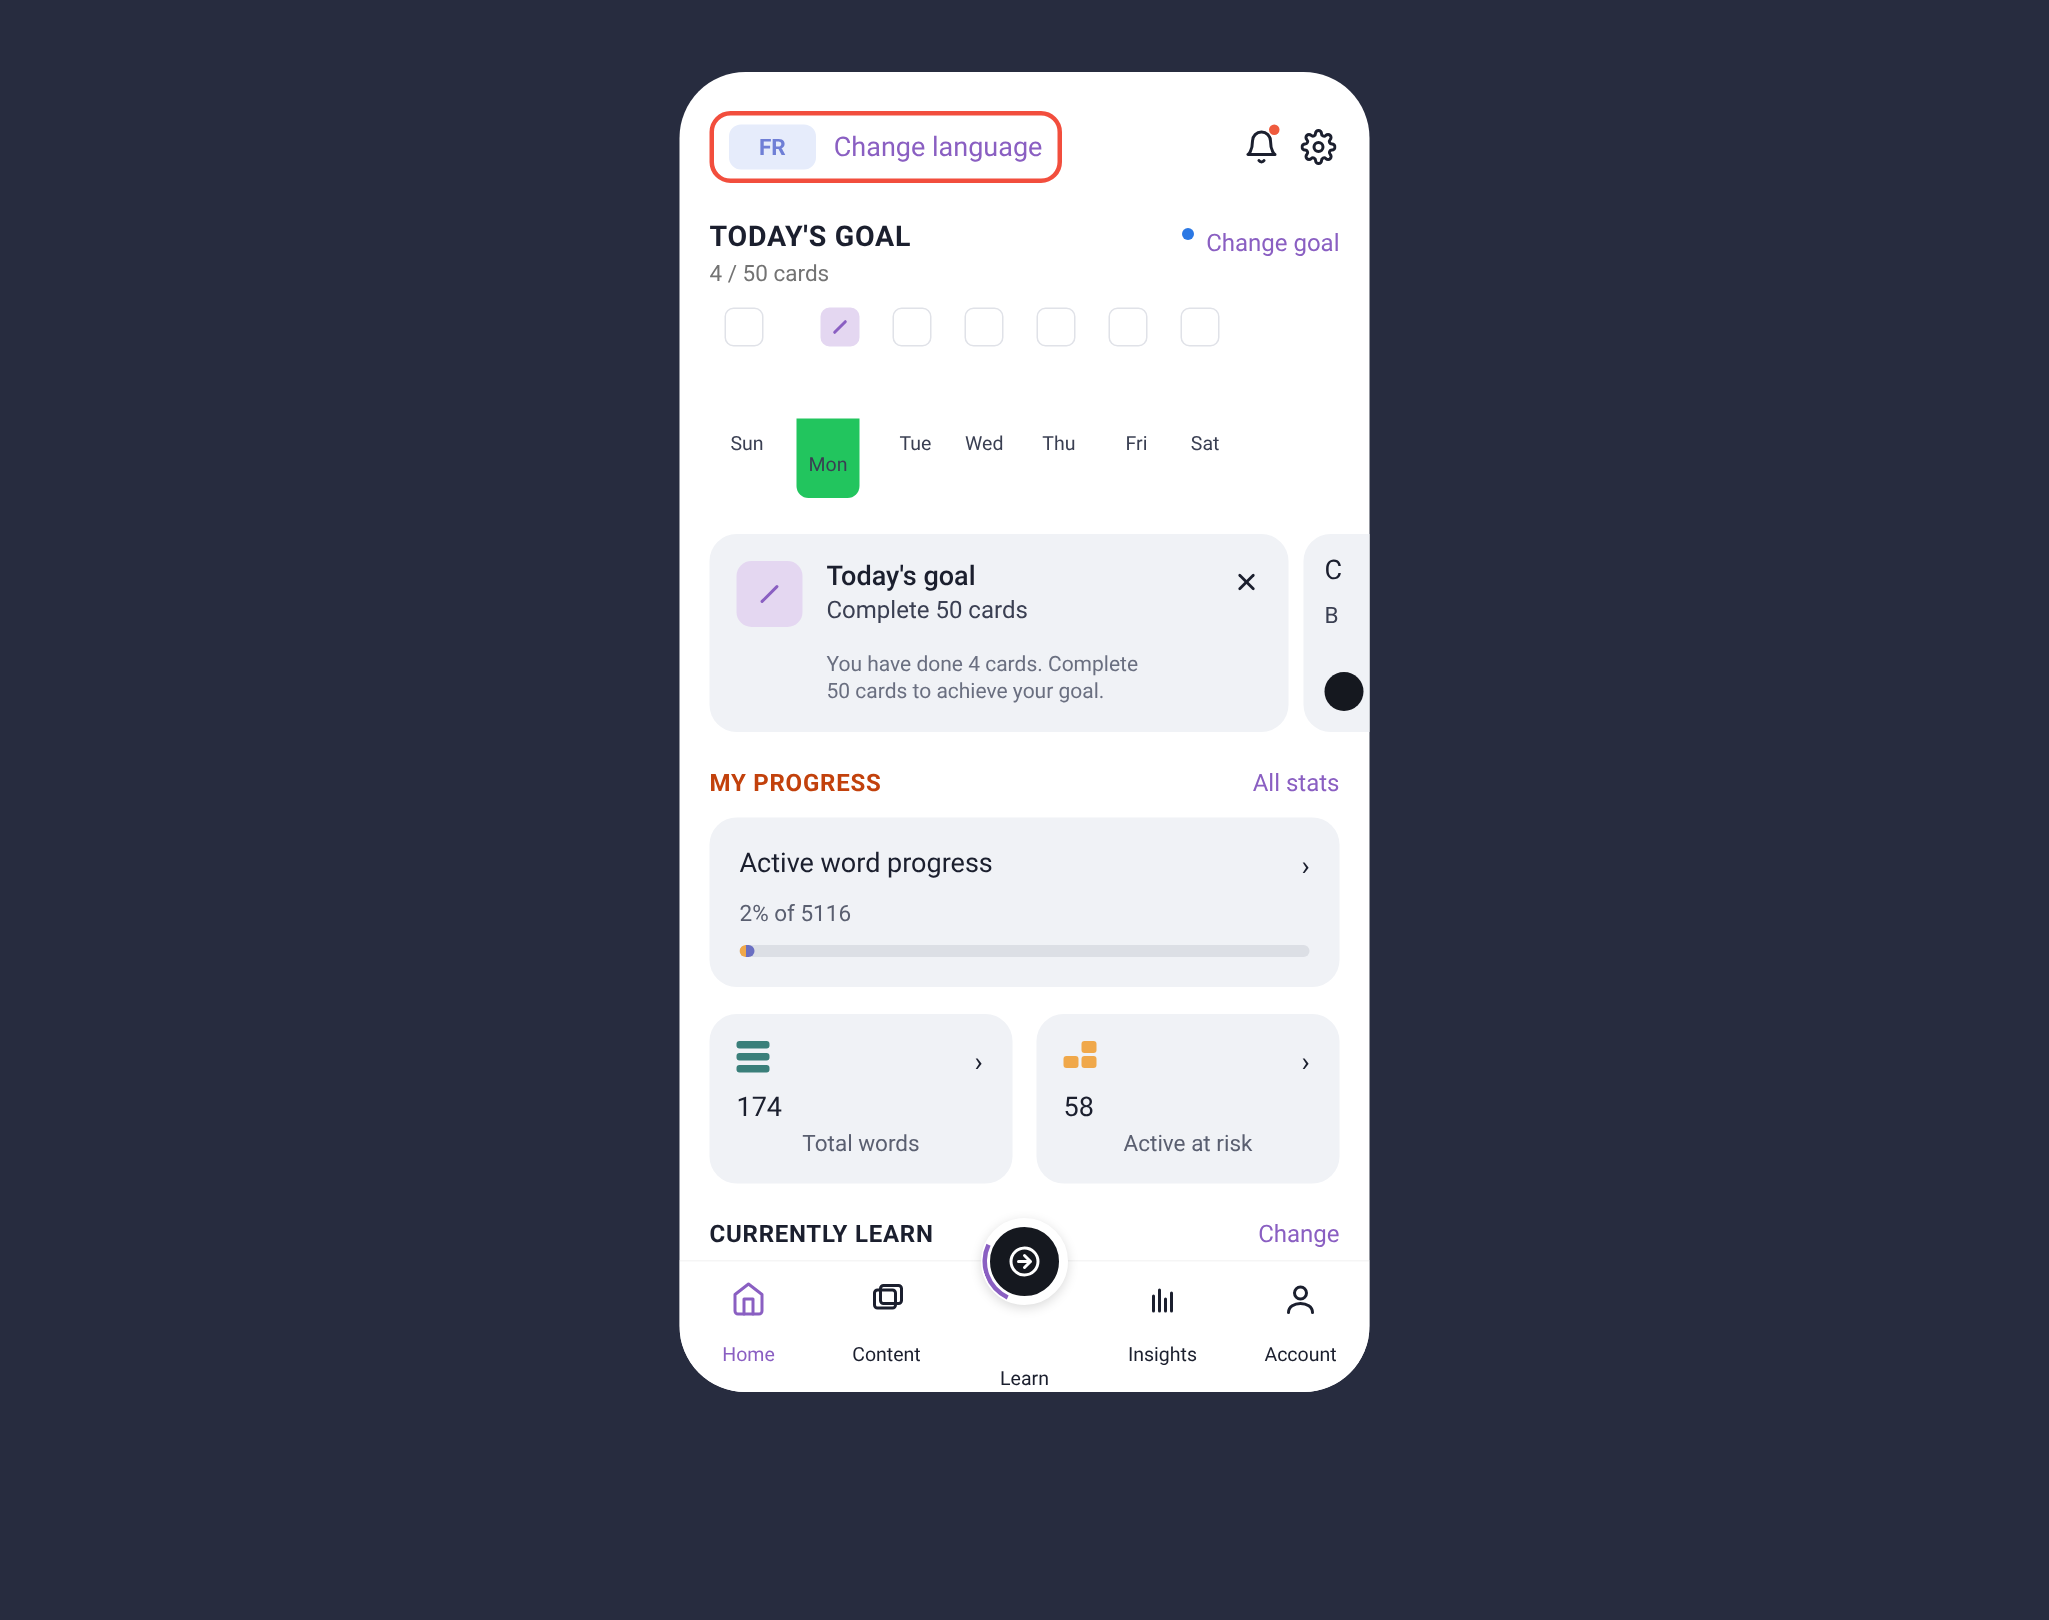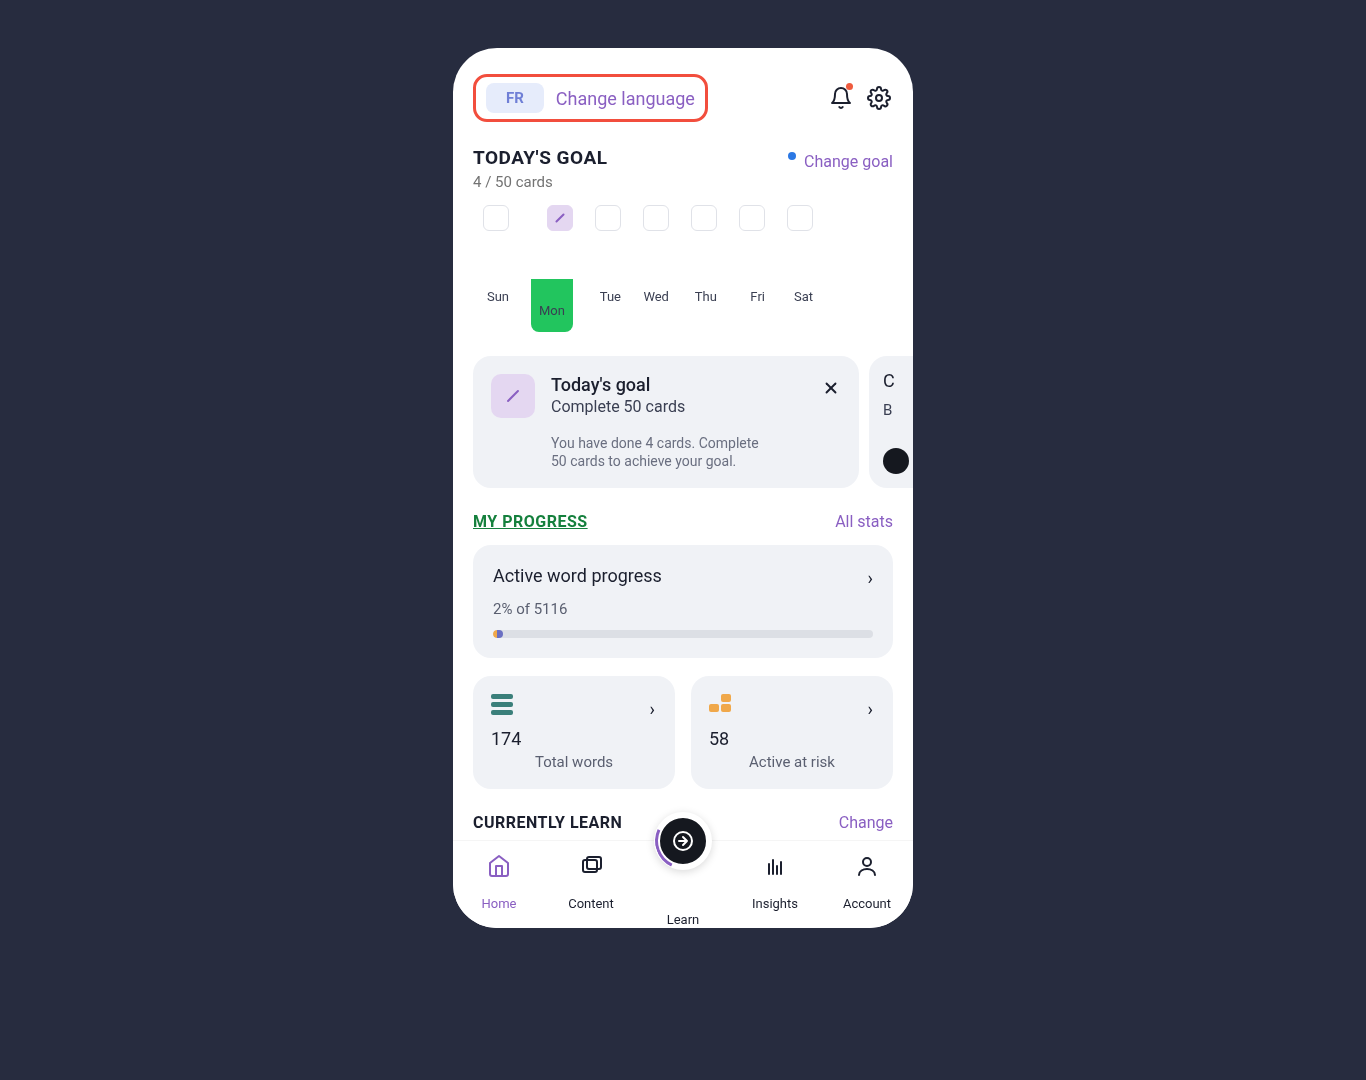--- a/index.html
+++ b/index.html
@@ -38,21 +38,21 @@
   .goal-card-title { font-size: 18px; color: #1b1f2e; font-weight: 500; }
   .goal-card-sub { font-size: 16px; color: #3a3f52; margin-top: 2px; }
   .goal-card-desc { font-size: 14px; color: #6a6f80; margin-top: 18px; max-width: 220px; line-height: 1.3; }
   .close-x { position: absolute; top: 22px; right: 18px; width: 20px; height: 20px; display:flex; align-items:center; justify-content:center; color:#1b1f2e; cursor:pointer; }
   .side-card { flex: 0 0 60px; background: #f0f2f6; border-radius: 18px 0 0 18px; padding: 14px 0 14px 14px; display:flex; flex-direction:column; gap:10px; }
   .side-title { font-size: 18px; color:#1b1f2e; }
   .side-sub { font-size: 15px; color:#3a3f52; }
   .side-dot { width: 26px; height: 26px; background:#15181f; border-radius:50%; margin-top:auto; }
   
   .sect-head { display: flex; align-items: center; margin-bottom: 14px; }
-  .sect-title { font-size: 16px; font-weight: 700; letter-spacing: .5px; color: #15803d; text-decoration: underline; }
+  .sect-title { font-size: 16px; font-weight: 700; letter-spacing: .5px; color: #c2410c; }
   .sect-link { margin-left: auto; color: #8a5fc2; font-size: 16px; }
   
   .prog-card { background: #f0f2f6; border-radius: 18px; padding: 20px; margin-bottom: 18px; position: relative; }
   .prog-title { font-size: 18px; color: #1b1f2e; }
   .prog-sub { font-size: 15px; color: #5a5f70; margin-top: 14px; }
   .prog-bar { width: 100%; height: 8px; background: #dcdfe5; border-radius: 4px; margin-top: 12px; position: relative; overflow: hidden; }
   .prog-fill { position: absolute; left: 0; top: 0; height: 100%; width: 2.5%; background: linear-gradient(90deg,#f0a84a 0%,#f0a84a 40%,#6a6fc2 40%,#6a6fc2 100%); border-radius: 4px; }
   .chev { position: absolute; top: 22px; right: 20px; font-size: 18px; color: #1b1f2e; }
   
   .stats-row { display: flex; gap: 16px; margin-bottom: 24px; }

